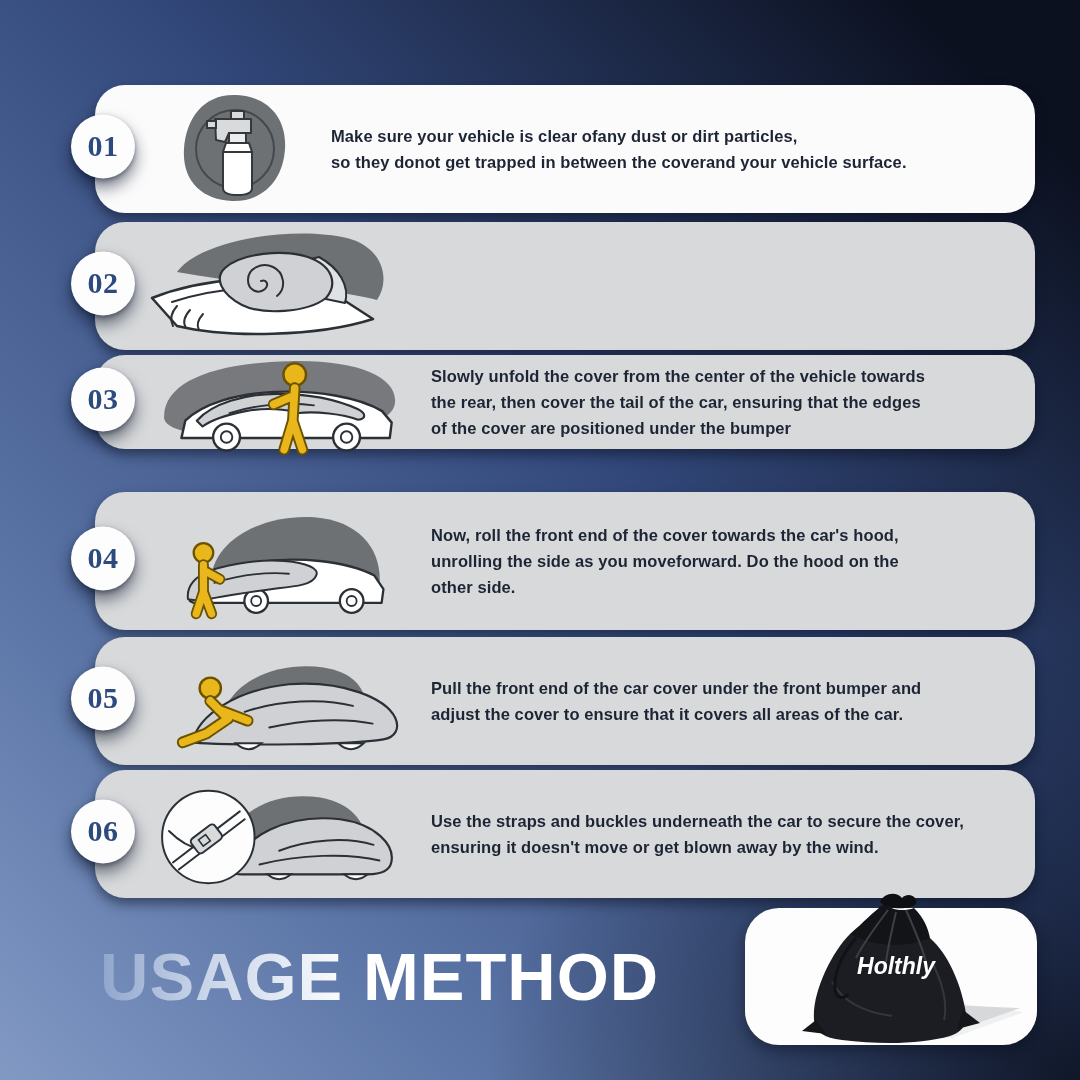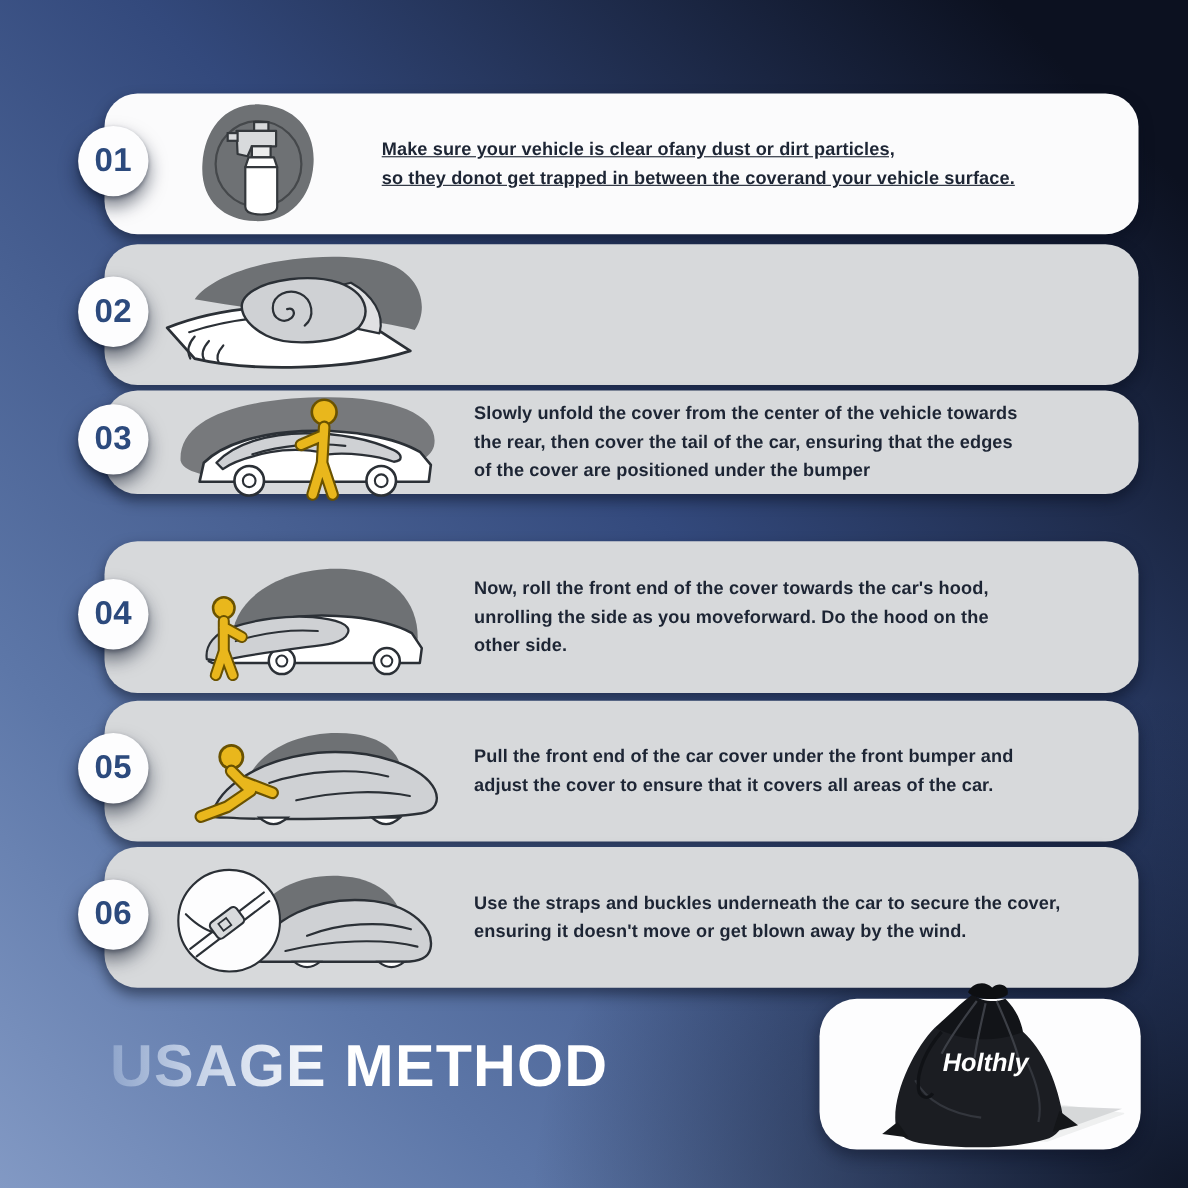--- a/index.html
+++ b/index.html
@@ -14,35 +14,35 @@
     position:absolute;left:95px;width:940px;height:128px;border-radius:30px;
     background:#d7d9db;box-shadow:0 6px 12px rgba(8,14,30,.5);
   }
   .step-row.white{background:#fbfbfc;}
   .r1{top:85px;}  .r2{top:222px;} .r3{top:355px;height:94px;}
   .r4{top:492px;height:138px;} .r5{top:637px;} .r6{top:770px;}
   .badge{
     position:absolute;left:-24px;top:50%;transform:translateY(-54%);
     width:64px;height:64px;border-radius:50%;background:#fdfdfe;
     box-shadow:0 9px 16px rgba(8,16,36,.55),0 2px 4px rgba(8,16,36,.35);
-    display:flex;align-items:center;justify-content:center;z-index:3;
+    display:flex;align-items:center;justify-content:center;z-index:3;font-family:Liberation Serif, serif;
   }
   .badge span{font-size:30px;font-weight:bold;color:#2c4a7d;letter-spacing:.5px;}
   .illus{position:absolute;left:52px;top:50%;transform:translateY(-50%);
     width:282px;height:120px;pointer-events:none;}
   .illus svg{width:100%;height:100%;display:block;}
   .step-text{
     position:absolute;top:50%;transform:translateY(-50%);right:22px;margin:0;
     font-size:16.5px;font-weight:bold;color:#1d2534;line-height:26px;
     white-space:pre-line;letter-spacing:.1px;
   }
-  .t-a{left:252px;text-decoration:underline;} .t-b{left:336px;}
+  .t-a{left:236px;} .t-b{left:336px;}
   .footer-title{
     position:absolute;left:100px;top:938px;margin:0;
-    font-size:54px;font-weight:bold;letter-spacing:1px;
+    font-size:67px;font-weight:bold;letter-spacing:1px;
     background:linear-gradient(90deg,#8fa5cb 0%,#c3d0e6 16%,#ffffff 46%);
     -webkit-background-clip:text;background-clip:text;color:transparent;
   }
   .footer-sub{
     position:absolute;left:100px;top:1013px;font-size:21px;font-weight:bold;
     color:#eef2f8;letter-spacing:2px;white-space:pre;
   }
   .bag-card{
     position:absolute;left:745px;top:908px;width:292px;height:137px;
     border-radius:34px;background:#fdfdfe;box-shadow:0 6px 14px rgba(8,14,30,.45);

